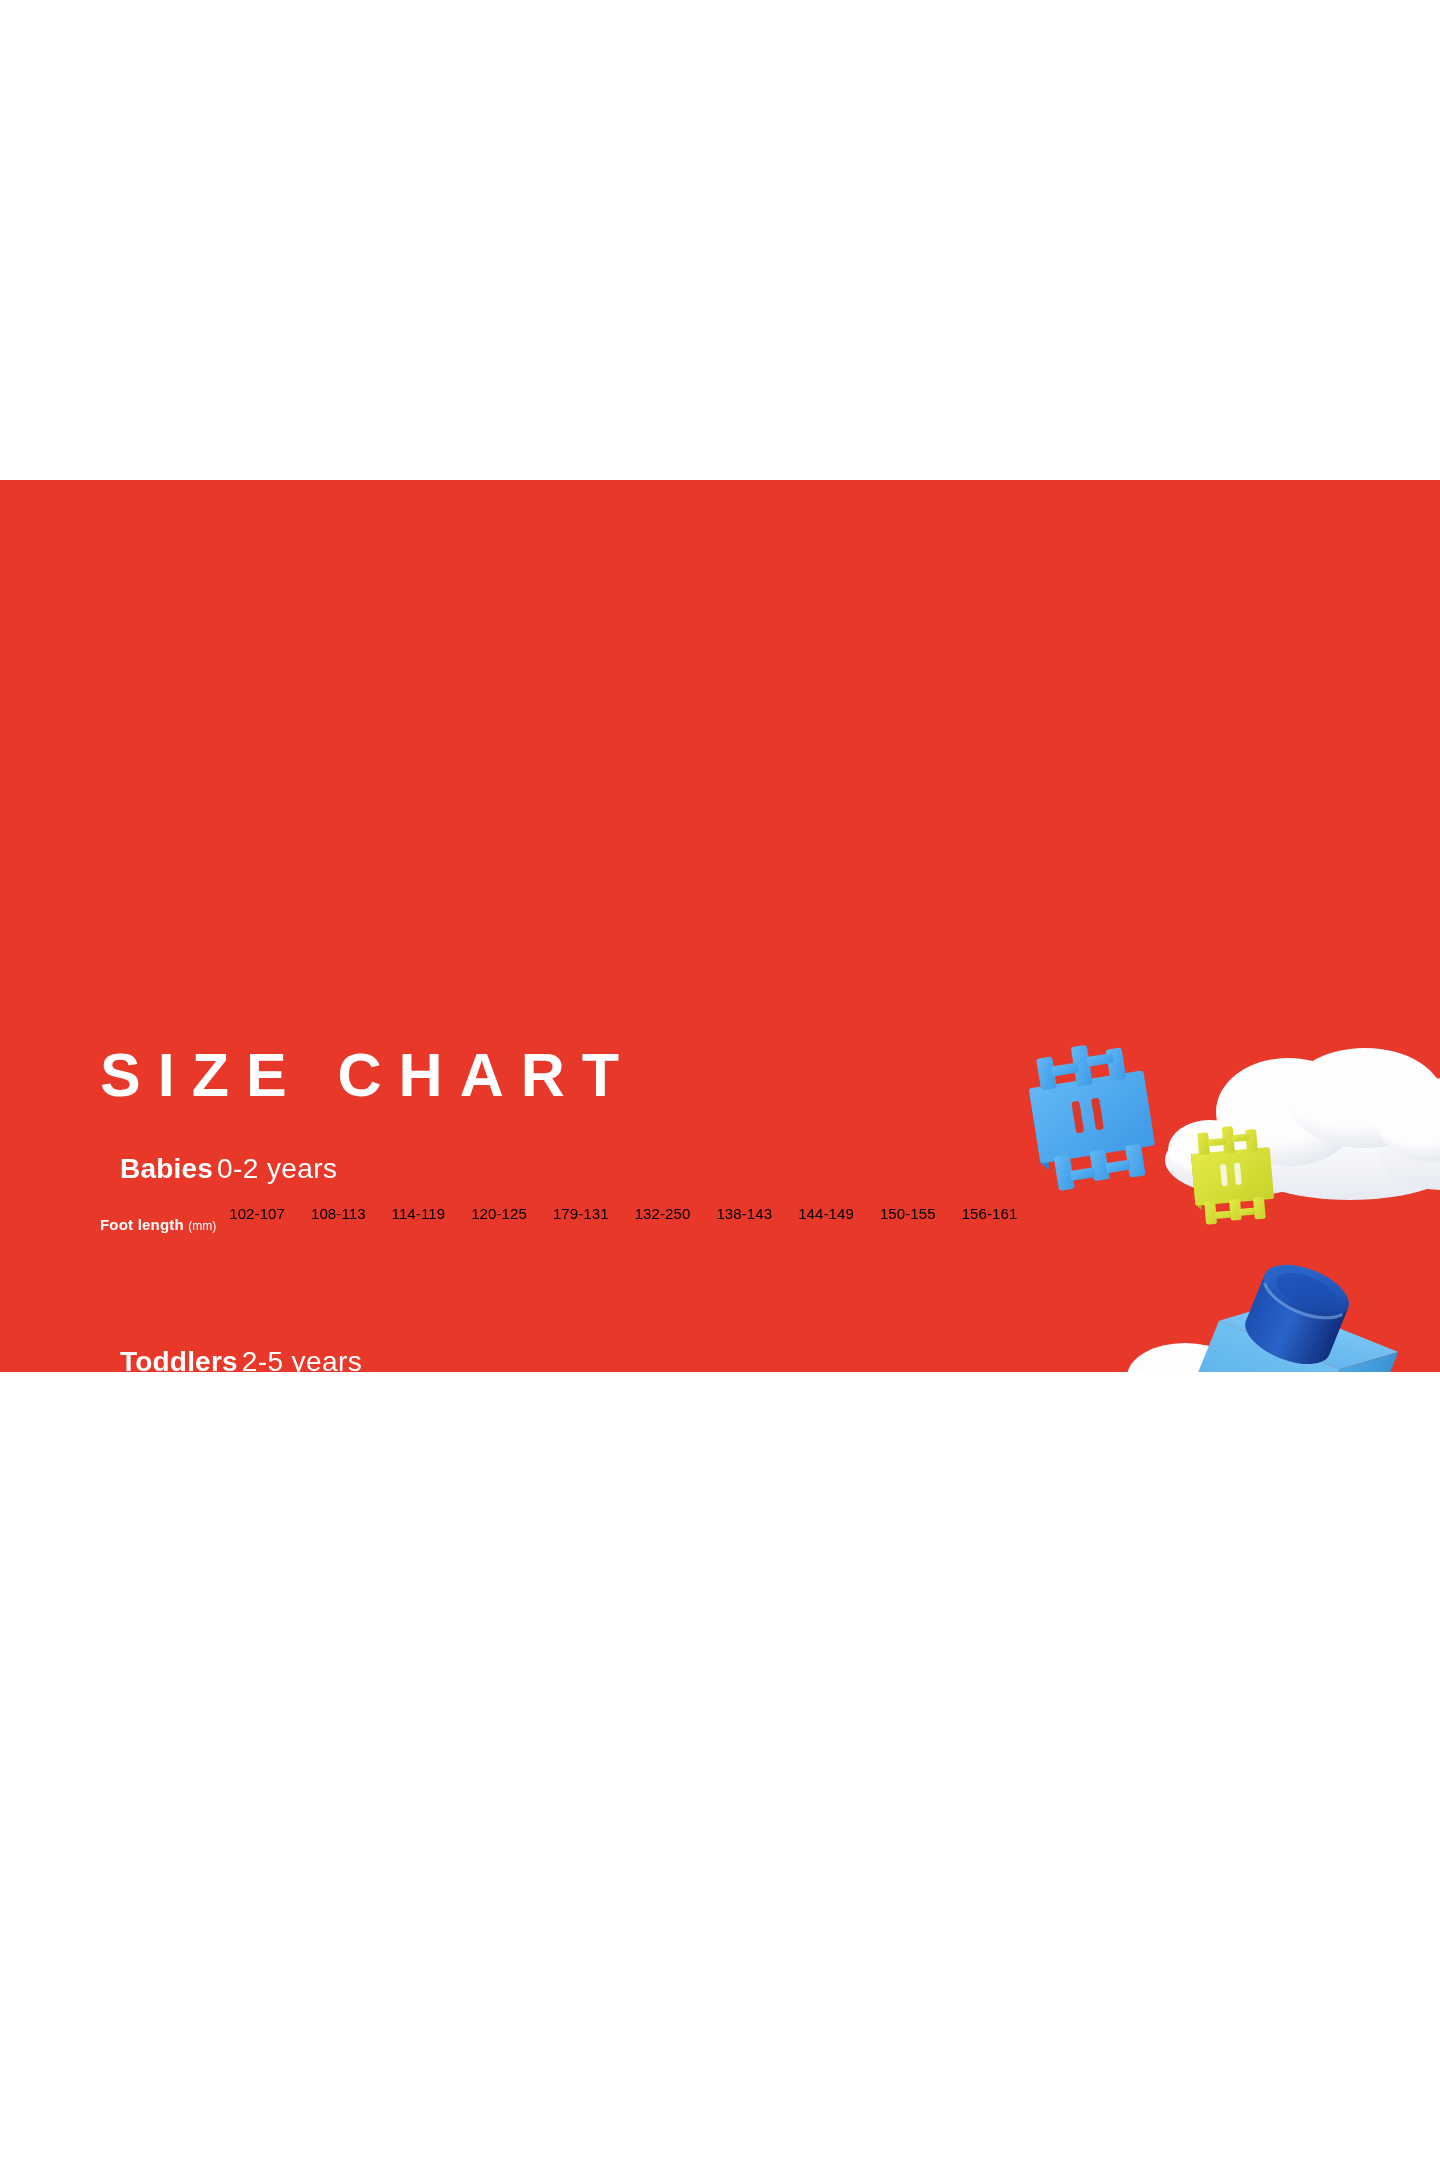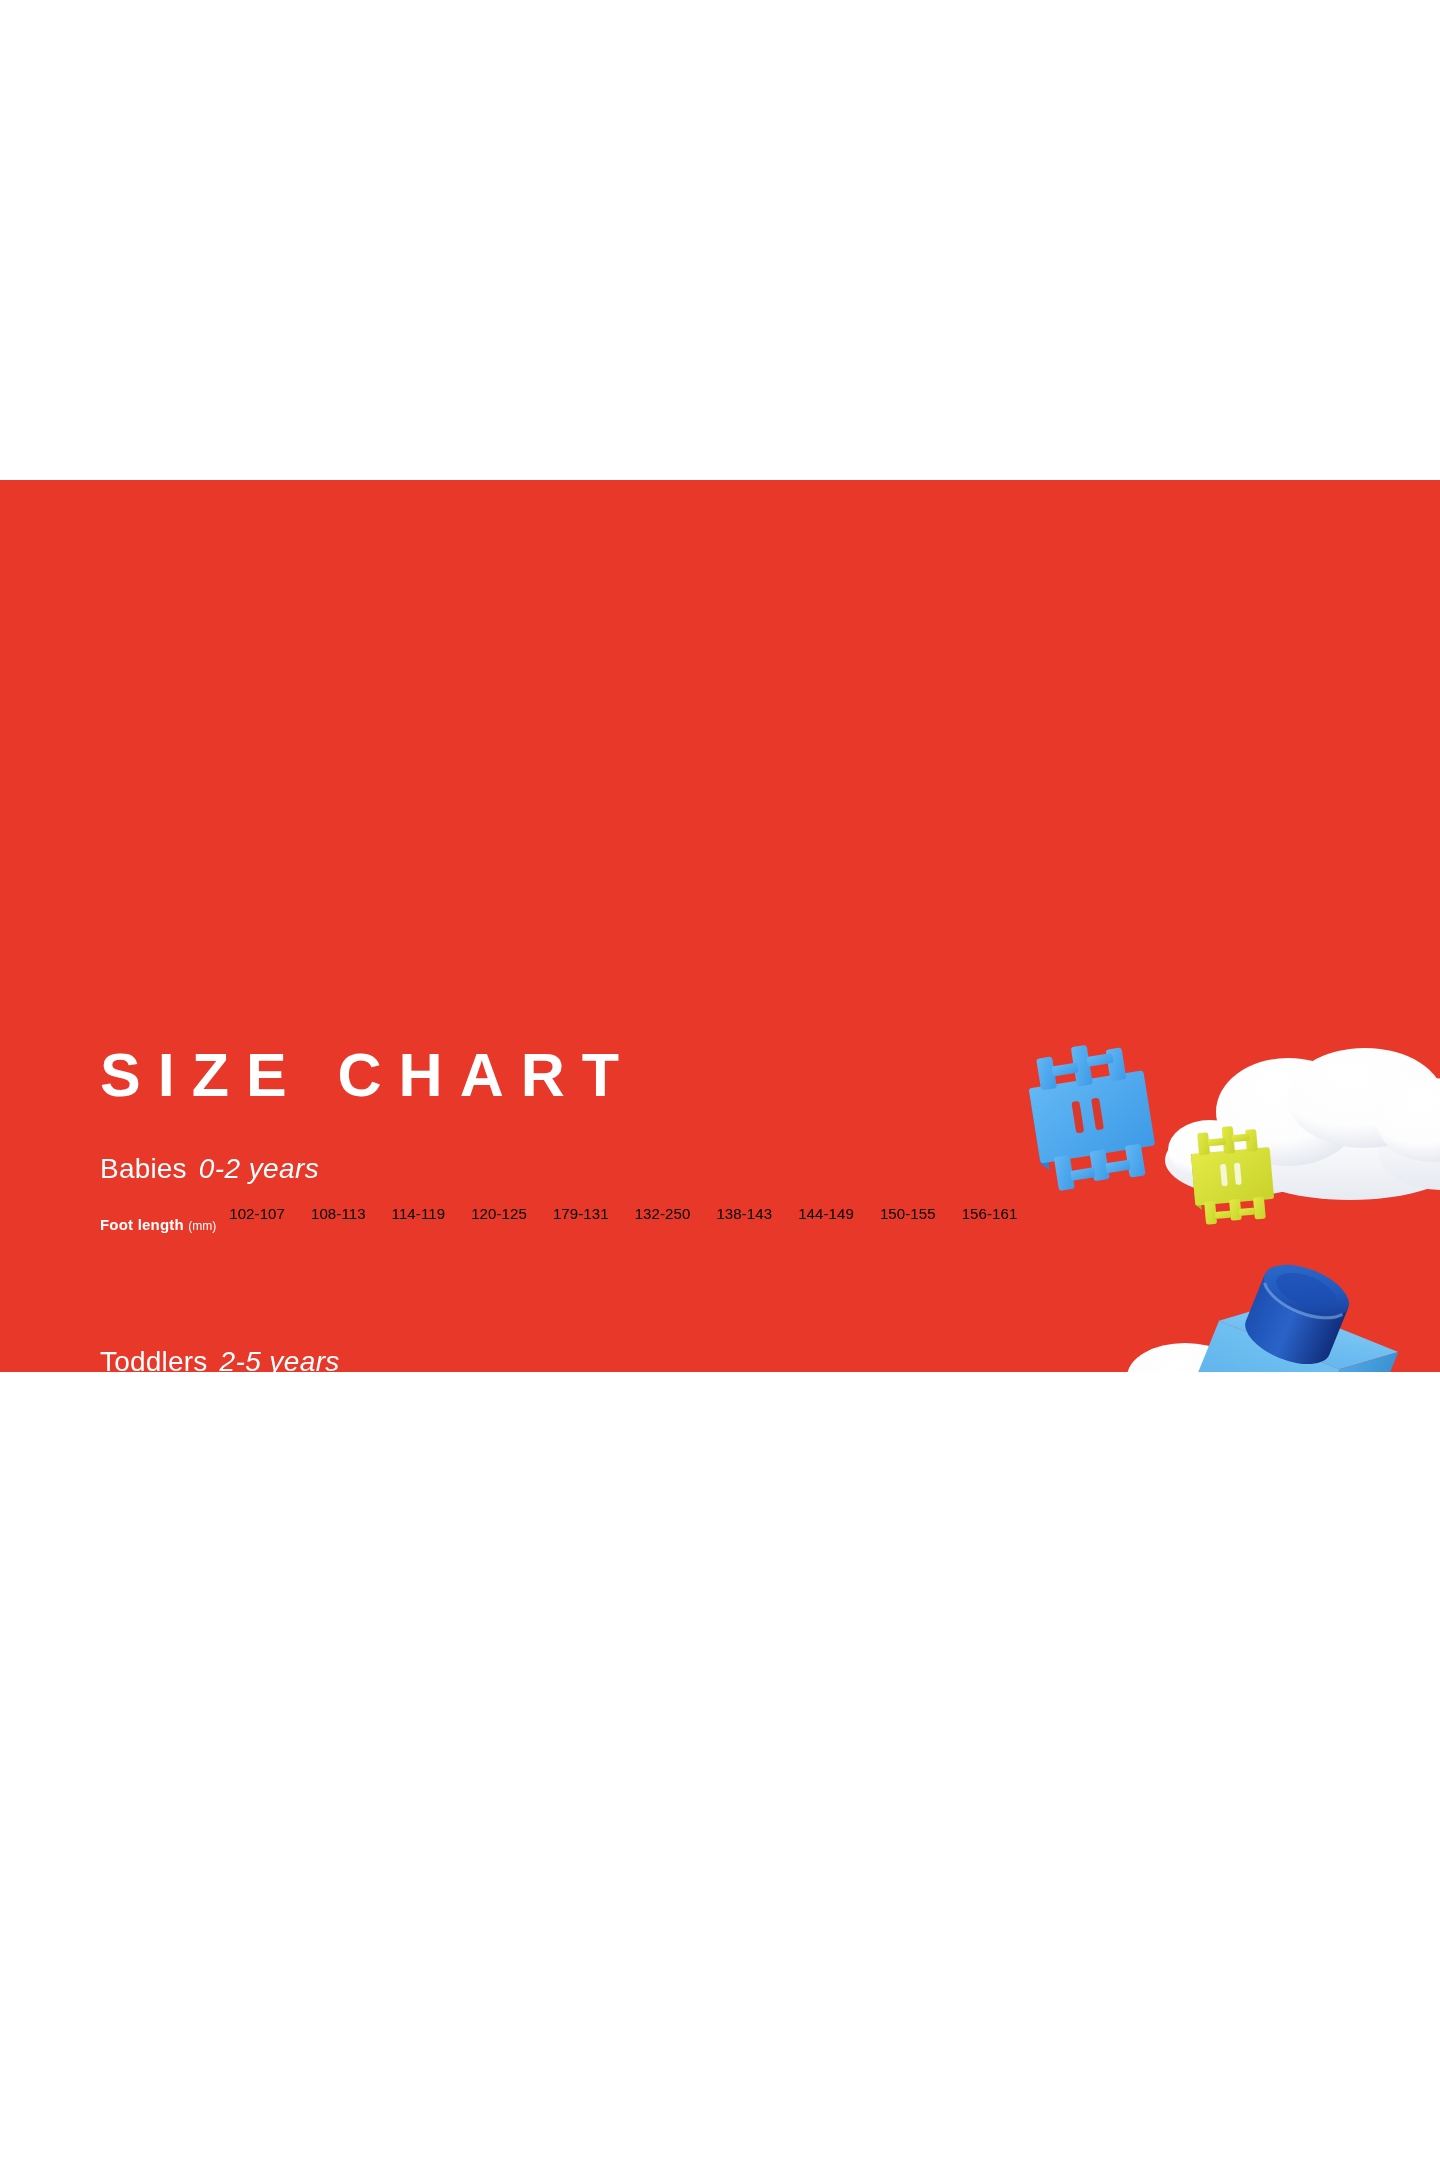--- a/index.html
+++ b/index.html
@@ -49,28 +49,28 @@
   #section-toddlers{ top: 868px; }
 
   .section-heading {
     font-size: 28px;
     color: #ffffff;
     line-height: 1;
     margin: 0 0 20px 0;
     white-space: nowrap;
   }
   .section-heading .grp {
-    font-weight: 400;
+    font-weight: 700;
     letter-spacing: 0.2px;
+    margin-left: 20px;
   }
   .section-heading .age {
     font-weight: 400;
     letter-spacing: 0.4px;
-    margin-left: 12px;
-    font-style: italic;
+    margin-left: 4px;
   }
 
   
   table.size-table {
     border-collapse: collapse;
     table-layout: auto;
   }
   table.size-table td,
   table.size-table th {
     border: 0;

